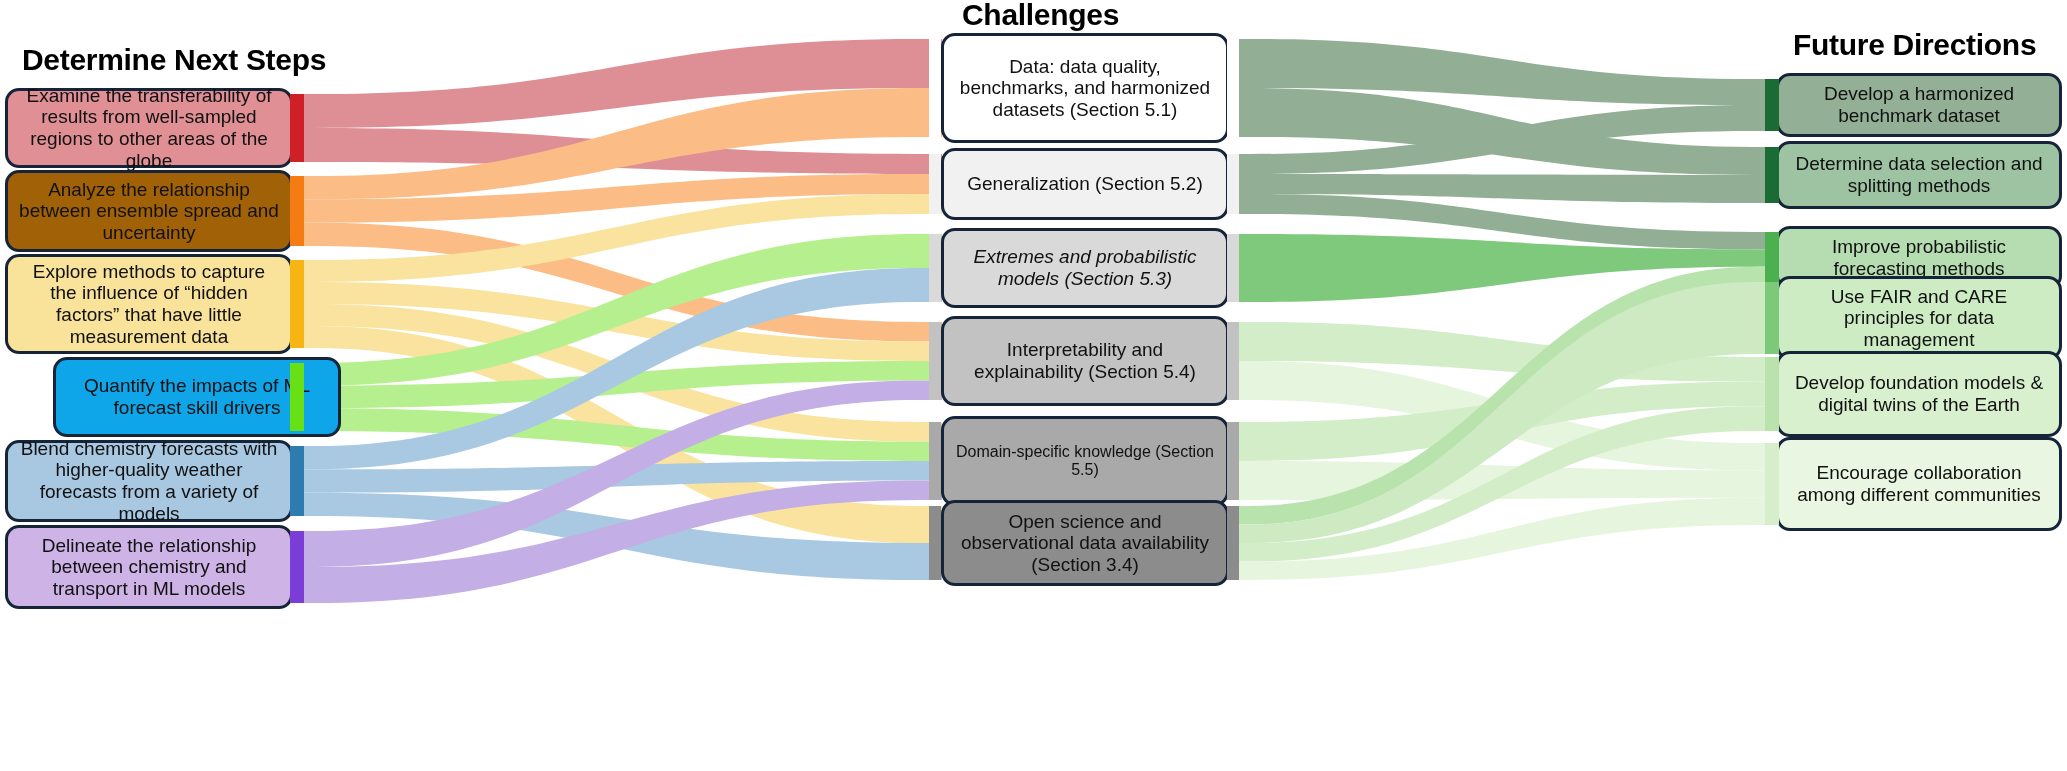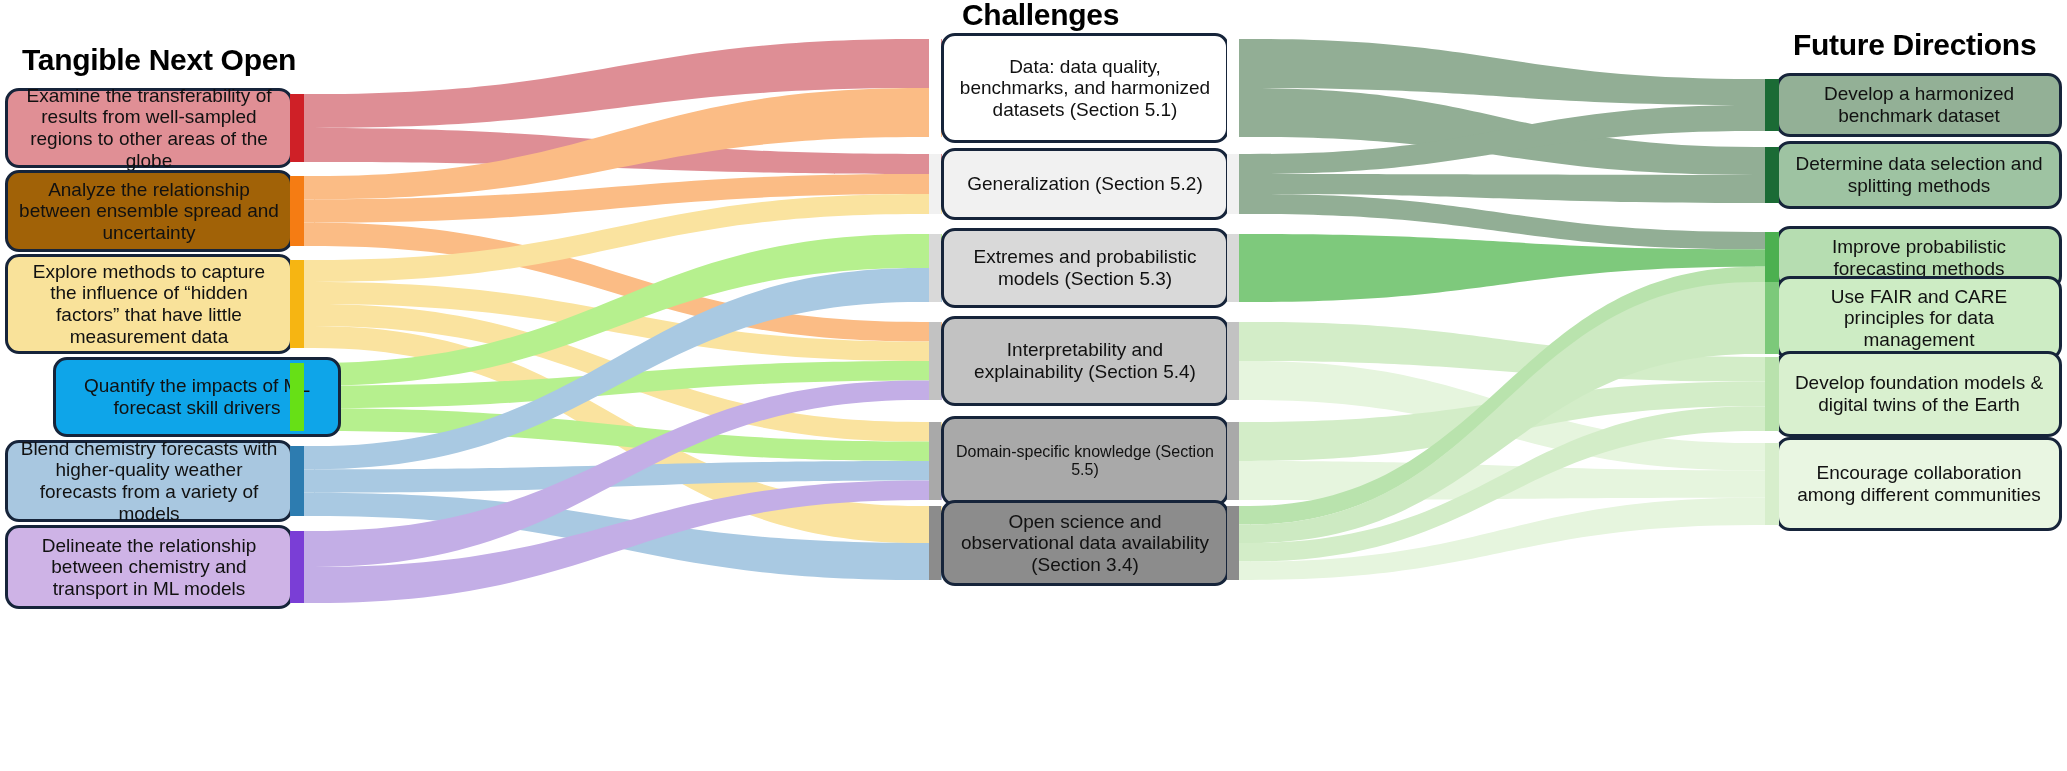--- a/index.html
+++ b/index.html
@@ -20,21 +20,21 @@
     padding:16px 10px;
   }
   .node span{display:block;width:100%;}
   .stub{position:absolute;}
 </style>
 </head>
 <body>
 
 <div id="stage">
 
-  <div class="colhead" id="head-left" style="left:22px;top:43px;font-size:30px;">Tangible Next Open</div>
+  <div class="colhead" id="head-left" style="left:22px;top:43px;font-size:30px;">Determine Next Steps</div>
 
   <div class="colhead" id="head-mid" style="left:962px;top:-2px;font-size:30px;">Challenges</div>
 
   <div class="colhead" id="head-right" style="left:1793px;top:28px;font-size:30px;">Future Directions</div>
 
   <svg class="links" id="link-layer" viewBox="0 0 2067 771" preserveAspectRatio="none">
       <path d="M314,94 C604.88,94 629.12,39 920,39 L920,88 C629.12,88 604.88,128 314,128 Z" fill="#de8e95" stroke="none"></path>
       <rect x="293" y="94" width="22" height="34" fill="#de8e95"></rect>
       <rect x="920" y="39" width="22" height="49" fill="#de8e95"></rect>
       <path d="M314,128 C604.88,128 629.12,154 920,154 L920,174 C629.12,174 604.88,162 314,162 Z" fill="#de8e95" stroke="none"></path>
@@ -147,21 +147,21 @@
       </div>
       <div class="node" style="left: 5px; top: 525px; width: 288px; height: 84px; background: rgb(206, 179, 230); font-size: 19px;">
         <span>Delineate the relationship between chemistry and transport in ML models</span>
       </div>
       <div class="node" style="left: 941px; top: 33px; width: 288px; height: 110px; background: rgb(255, 255, 255); font-size: 19px;">
         <span>Data: data quality, benchmarks, and harmonized datasets (Section 5.1)</span>
       </div>
       <div class="node" style="left: 941px; top: 148px; width: 288px; height: 72px; background: rgb(241, 241, 241); font-size: 19px; justify-content: center;">
         <span>Generalization (Section 5.2)</span>
       </div>
-      <div class="node" style="left: 941px; top: 228px; width: 288px; height: 80px; background: rgb(217, 217, 217); font-size: 19px;">
+      <div class="node" style="left: 941px; top: 228px; width: 288px; height: 80px; background: rgb(217, 217, 217); font-size: 19px; font-style: italic;">
         <span>Extremes and probabilistic models (Section 5.3)</span>
       </div>
       <div class="node" style="left: 941px; top: 316px; width: 288px; height: 90px; background: rgb(194, 194, 194); font-size: 19px; justify-content: center;">
         <span>Interpretability and explainability (Section 5.4)</span>
       </div>
       <div class="node" style="left: 941px; top: 416px; width: 288px; height: 90px; background: rgb(169, 169, 169); font-size: 16px;">
         <span>Domain-specific knowledge (Section 5.5)</span>
       </div>
       <div class="node" style="left: 941px; top: 500px; width: 288px; height: 86px; background: rgb(140, 140, 140); font-size: 19px;">
         <span>Open science and observational data availability (Section 3.4)</span>

